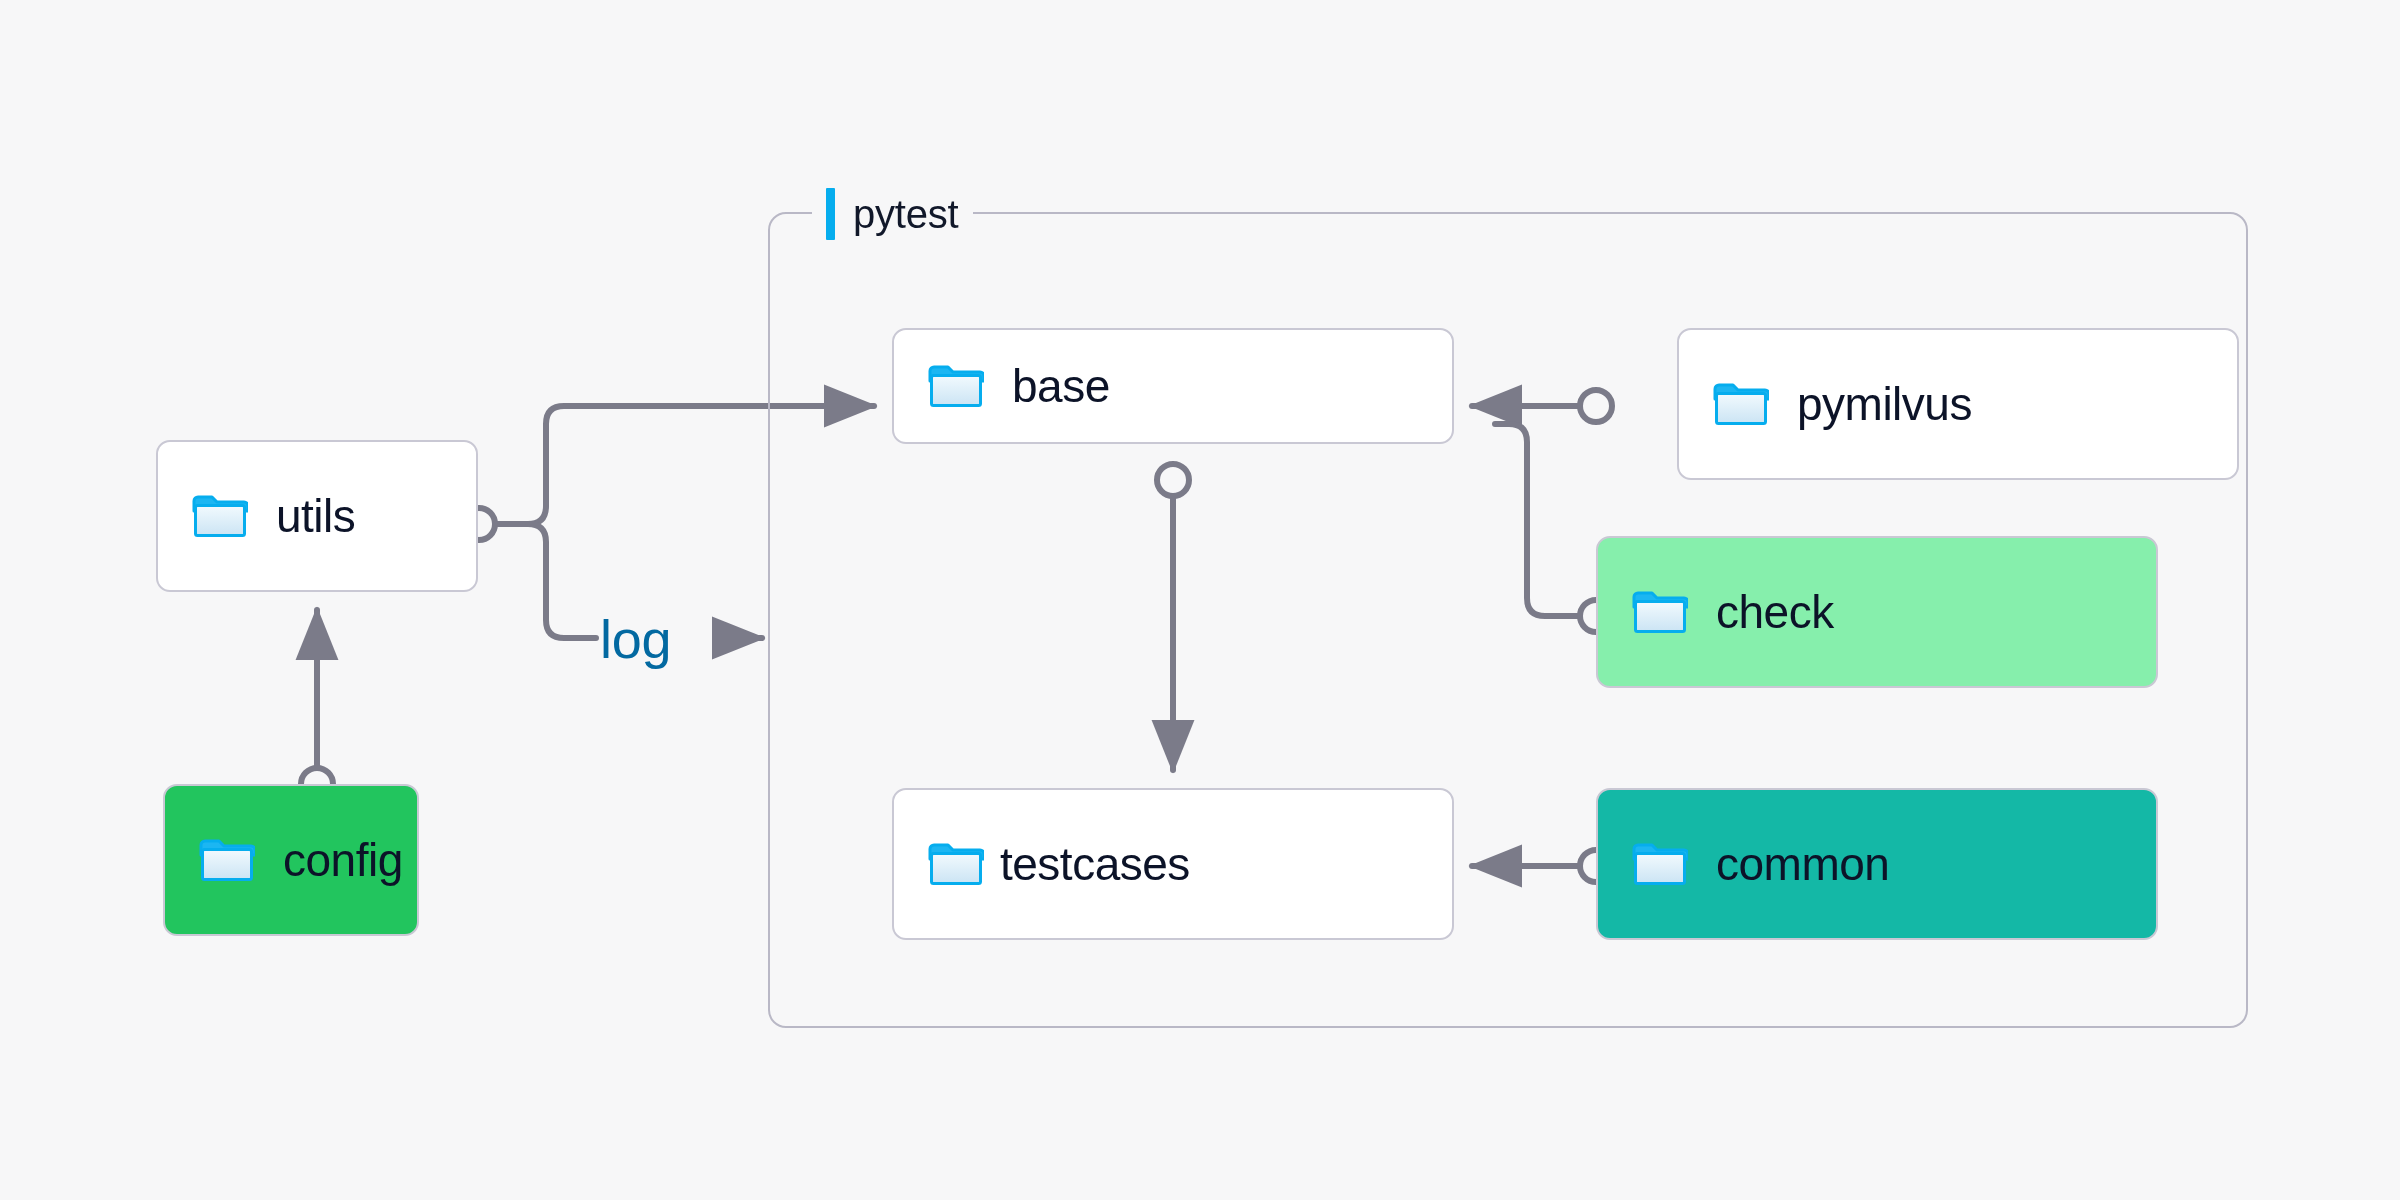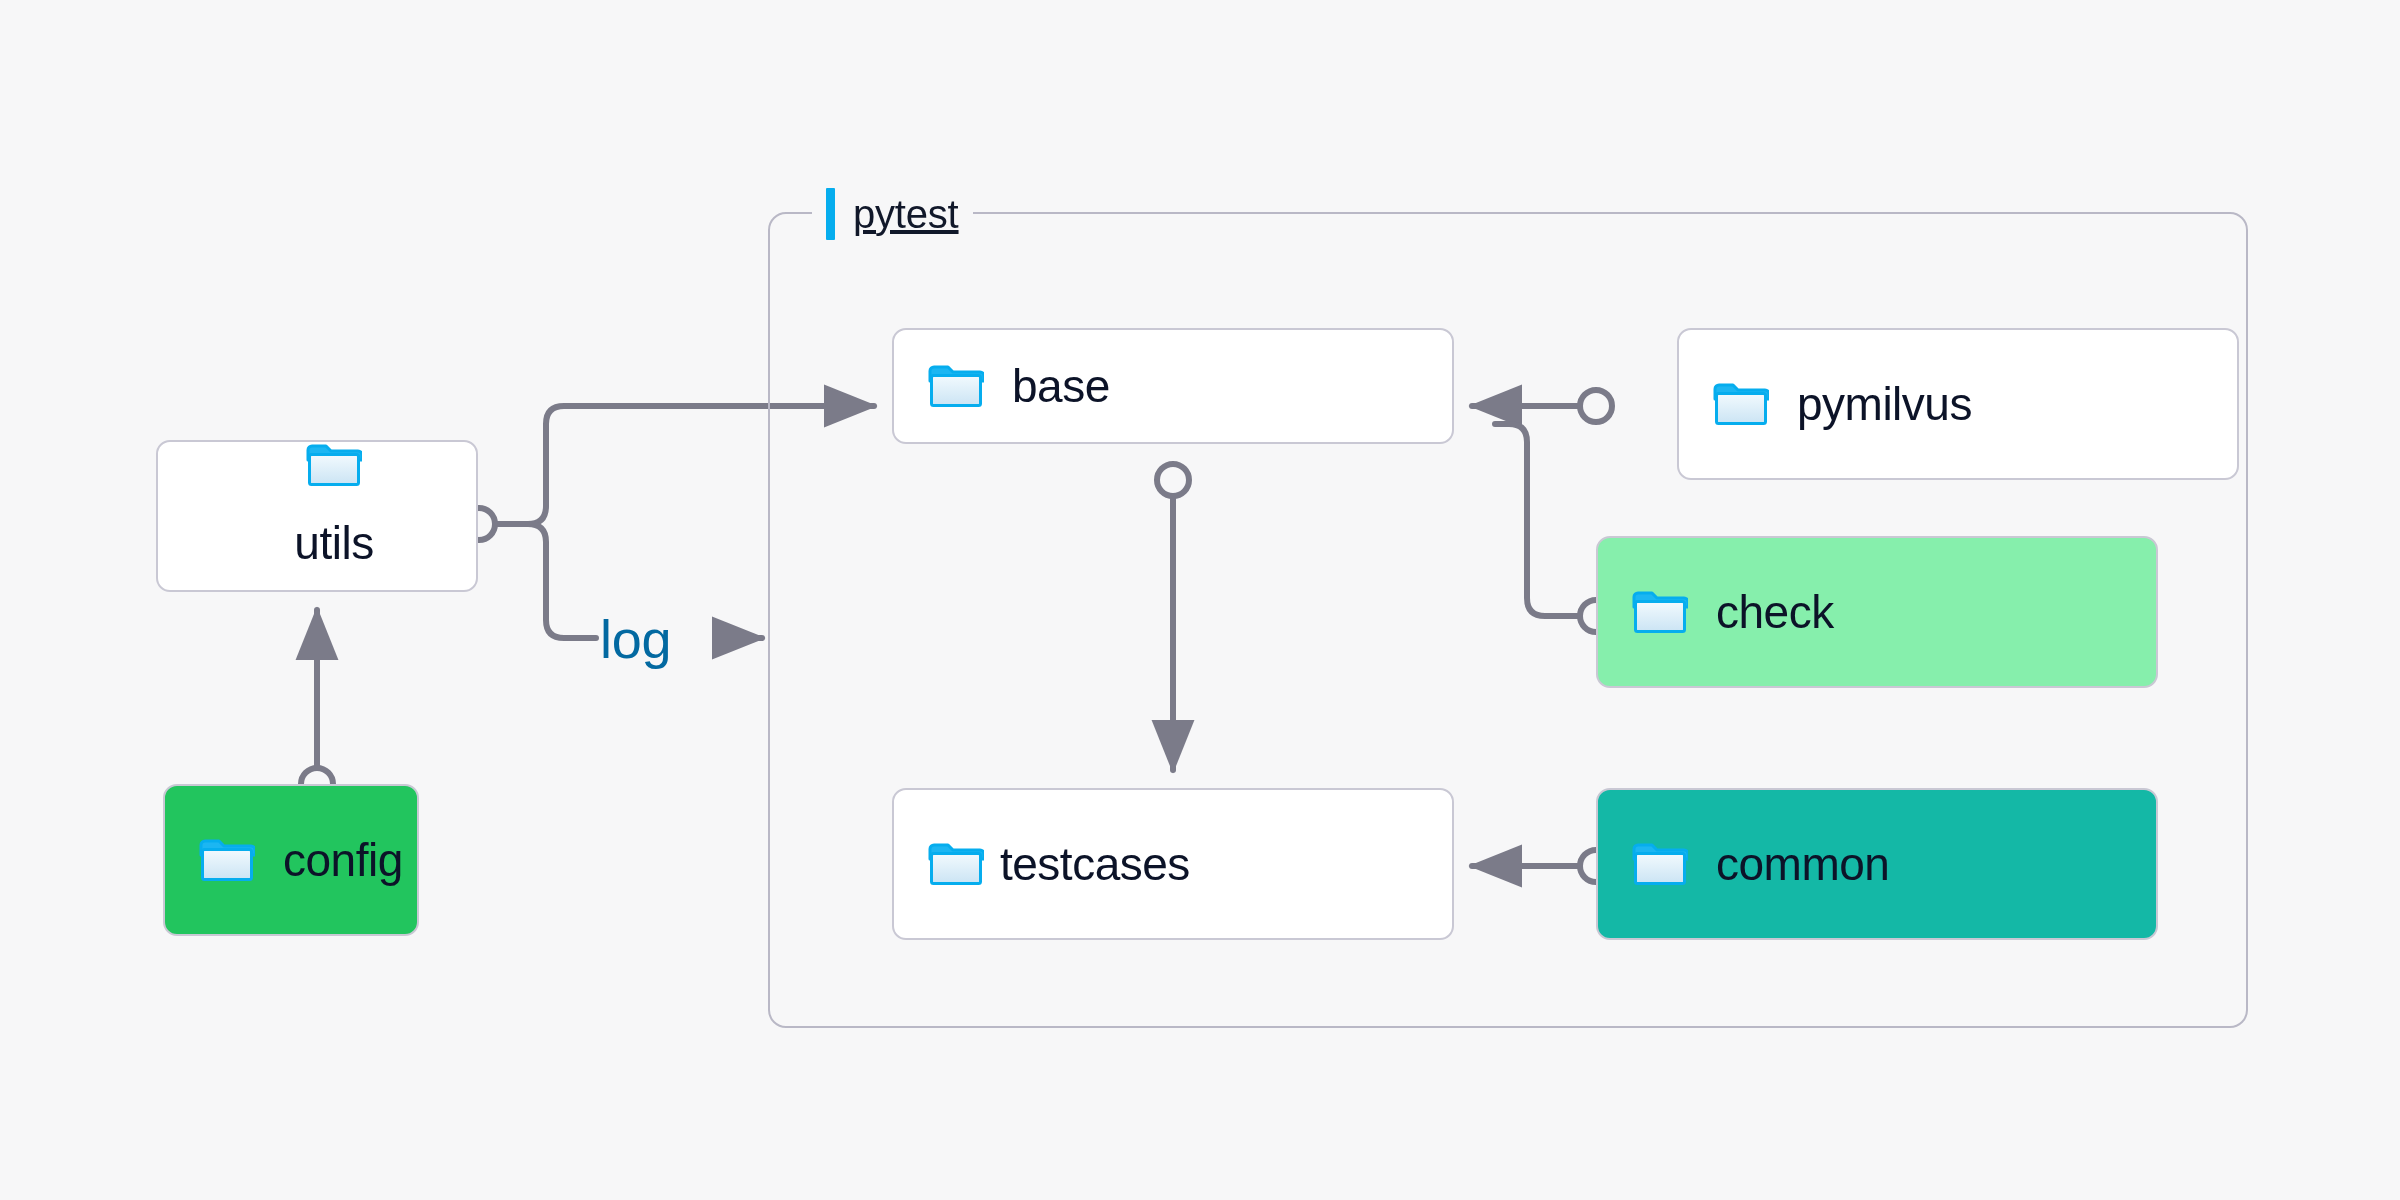--- a/index.html
+++ b/index.html
@@ -51,21 +51,20 @@
     background: #06ade e;
     background: #06adee;
     border-radius: 1px;
     flex: none;
   }
   .group-label-text {
     font-size: 40px;
     color: #11182a;
     letter-spacing: -0.2px;
     white-space: nowrap;
-    text-decoration: underline;
   }
 
   
   .node {
     position: absolute;
     box-sizing: border-box;
     background: #ffffff;
     border: 2px solid #c9c8d4;
     border-radius: 14px;
     display: flex;
@@ -155,21 +154,21 @@
   <div class="group-box" id="group-box" style="left: 768px; top: 212px; width: 1480px; height: 816px; border-color: rgb(185, 184, 198);"></div>
 
   <div class="group-label" id="group-label" style="left: 812px; top: 188px;">
     <span class="group-label-bar" style="background: rgb(6, 173, 238);"></span>
     <span class="group-label-text">pytest</span>
   </div>
 
   <div class="edge-text" id="log-label" style="left: 600px; top: 608px;">log</div>
 
   <div id="node-host">
-      <div class="node" style="left: 156px; top: 440px; width: 322px; height: 152px; background: rgb(255, 255, 255); border-color: rgb(201, 200, 212); flex-direction: column;">
+      <div class="node" style="left: 156px; top: 440px; width: 322px; height: 152px; background: rgb(255, 255, 255); border-color: rgb(201, 200, 212);">
         <svg class="folder-icon" viewBox="0 0 56 46" xmlns="http://www.w3.org/2000/svg">
           <path d="M2 8 a4 4 0 0 1 4 -4 h14 l5 5 h27 a4 4 0 0 1 4 4 v5 H2 Z" fill="#1cb6f2" stroke="#06adee" stroke-width="3" stroke-linejoin="round"></path>
           <rect x="3.5" y="12.5" width="49" height="30" rx="2" fill="url(#folder-grad)" stroke="#06adee" stroke-width="3"></rect>
         </svg>
         <span class="node-label">utils</span>
       </div>
       <div class="node" style="left: 163px; top: 784px; width: 256px; height: 152px; background: #22c55e; border-color: rgb(201, 200, 212);">
         <svg class="folder-icon" viewBox="0 0 56 46" xmlns="http://www.w3.org/2000/svg">
           <path d="M2 8 a4 4 0 0 1 4 -4 h14 l5 5 h27 a4 4 0 0 1 4 4 v5 H2 Z" fill="#1cb6f2" stroke="#06adee" stroke-width="3" stroke-linejoin="round"></path>
           <rect x="3.5" y="12.5" width="49" height="30" rx="2" fill="url(#folder-grad)" stroke="#06adee" stroke-width="3"></rect>

